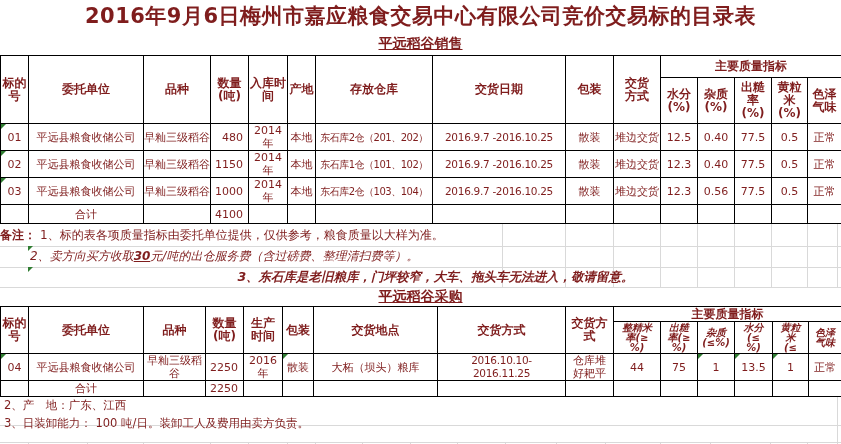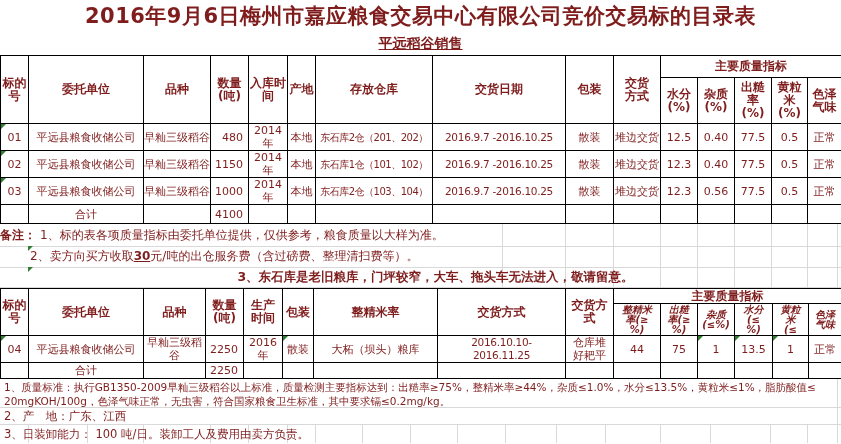--- a/index.html
+++ b/index.html
@@ -24,21 +24,21 @@
   .wcell{font-size:10px !important;letter-spacing:-0.5px;}
   .dcell{font-size:10.5px !important;letter-spacing:-0.3px;}
   .bold{font-weight:normal;}
   .flag{position:absolute;top:0;left:0;width:0;height:0;z-index:2;
         border-top:5px solid var(--flag,#2f7d31);border-right:5px solid transparent;}
   .notes1{position:relative;height:64px;}
   .nrow{position:relative;font-size:12px;display:flex;align-items:center;z-index:1;}
   .nrow .txt{position:relative;z-index:1;white-space:nowrap;}
   .nr1{height:22px;} .nr2{height:21px;} .nr3{height:21px;justify-content:center;}
   .nlabel{width:40px;flex:0 0 auto;font-weight:bold;}
-  .ind2{margin-left:30px;}
+  .ind2{margin-left:30px;font-style:italic;}
   .nr3 .txt{font-size:12.5px;font-weight:bold;}
   .fee{font-weight:bold;text-decoration:underline;}
   .notes2{position:relative;height:64px;}
   .bnote{position:relative;z-index:1;font-size:11px;line-height:14px;margin-left:4px;
          white-space:nowrap;overflow:hidden;}
   .bnoteA{height:28px;padding-top:1px;font-size:10.5px;}
   .bnoteA div{height:14px;line-height:14px;white-space:nowrap;overflow:hidden;}
   .bnoteB{height:17px;line-height:17px;font-size:11.5px;}
   .bnoteC{height:19px;line-height:18px;font-size:11.5px;}
   .gl{position:absolute;background:#d9d9d9;z-index:0;}
@@ -193,20 +193,21 @@
       <i class="gl" style="background: rgb(217, 217, 217); left: 697px; top: 0px; bottom: 0px; width: 1px;"></i>
       <i class="gl" style="background: rgb(217, 217, 217); left: 734px; top: 0px; bottom: 0px; width: 1px;"></i>
       <i class="gl" style="background: rgb(217, 217, 217); left: 771px; top: 0px; bottom: 0px; width: 1px;"></i>
       <i class="gl" style="background: rgb(217, 217, 217); left: 807px; top: 0px; bottom: 0px; width: 1px;"></i>
       <i class="gl" style="background: rgb(217, 217, 217); left: 837px; top: 0px; bottom: 0px; width: 1px;"></i>
       <i class="gl" style="background: rgb(217, 217, 217); top: 22px; left: 0px; right: 0px; height: 1px;"></i>
       <i class="gl" style="background: rgb(217, 217, 217); top: 43px; left: 0px; right: 0px; height: 1px;"></i>
       <i class="gl" style="background: rgb(217, 217, 217); top: 63px; left: 0px; right: 0px; height: 1px;"></i>
     </div>
 
+  <div class="sec sec2"><span>平远稻谷采购</span></div>
 
   <table class="t t2">
     <colgroup>
       <col style="width:28px">
         <col style="width:115px">
         <col style="width:62px">
         <col style="width:38px">
       <col style="width:39px">
         <col style="width:31px">
         <col style="width:124px">
@@ -223,21 +224,21 @@
         <tr class="hr1">
       <th rowspan="2">标的
 号</th>
       <th rowspan="2">委托单位</th>
       <th rowspan="2">品种</th>
       <th rowspan="2">数量
 (吨)</th>
       <th rowspan="2">生产
 时间</th>
       <th rowspan="2">包装</th>
-      <th rowspan="2">整精米率</th>
+      <th rowspan="2">交货地点</th>
       <th rowspan="2">交货方式</th>
       <th rowspan="2">交货方
 式</th>
       <th colspan="6" style="font-size:12px">主要质量指标</th>
     </tr>
     <tr class="hr2">
       <th>整精米
 率(≥
 %)</th>
       <th>出糙
@@ -288,24 +289,20 @@
       <td></td>
           <td></td>
       <td></td>
           <td></td>
       <td></td>
     </tr>
   </tbody>
     </table>
 
   <div class="notes2">
-    <div class="bnote bnoteA">
-      <div>1、质量标准：执行GB1350-2009早籼三级稻谷以上标准，质量检测主要指标达到：出糙率≥75%，整精米率≥44%，杂质≤1.0%，水分≤13.5%，黄粒米≤1%，脂肪酸值≤</div>
-      <div><span class="bold">20mgKOH/100g</span><span>，色泽气味正常，无虫害，符合国家粮食卫生标准，其中要求镉≤0.2mg/kg。</span></div>
-    </div>
     <div class="bnote bnoteB">2、产　地：广东、江西</div>
     <div class="bnote bnoteC">3、日装卸能力：  100 吨/日。装卸工人及费用由卖方负责。</div>
   <i class="gl" style="background: rgb(217, 217, 217); top: 28px; left: 0px; right: 0px; height: 1px;"></i>
       <i class="gl" style="background: rgb(217, 217, 217); top: 45px; left: 0px; right: 0px; height: 1px;"></i>
       <i class="gl" style="background: rgb(217, 217, 217); left: 28px; top: 45px; bottom: 0px; width: 1px;"></i>
       <i class="gl" style="background: rgb(217, 217, 217); left: 87px; top: 45px; bottom: 0px; width: 1px;"></i>
       <i class="gl" style="background: rgb(217, 217, 217); left: 143px; top: 45px; bottom: 0px; width: 1px;"></i>
       <i class="gl" style="background: rgb(217, 217, 217); left: 210px; top: 45px; bottom: 0px; width: 1px;"></i>
       <i class="gl" style="background: rgb(217, 217, 217); left: 248px; top: 45px; bottom: 0px; width: 1px;"></i>
       <i class="gl" style="background: rgb(217, 217, 217); left: 287px; top: 45px; bottom: 0px; width: 1px;"></i>

